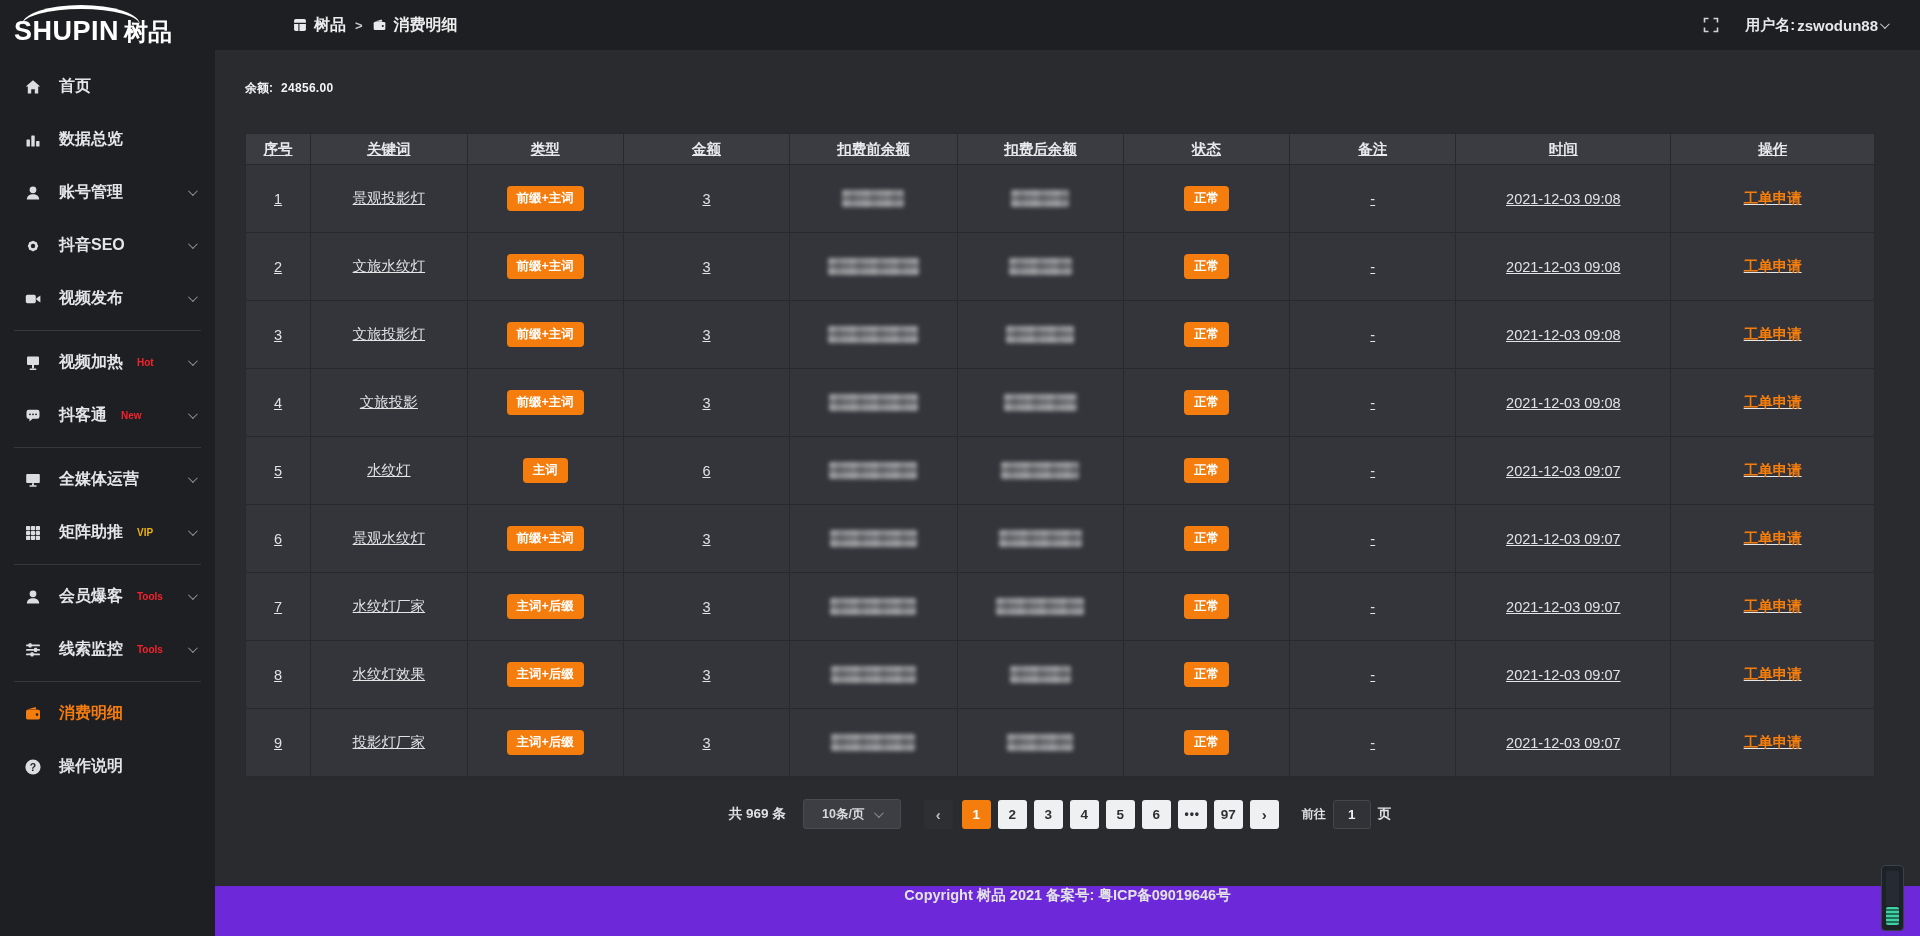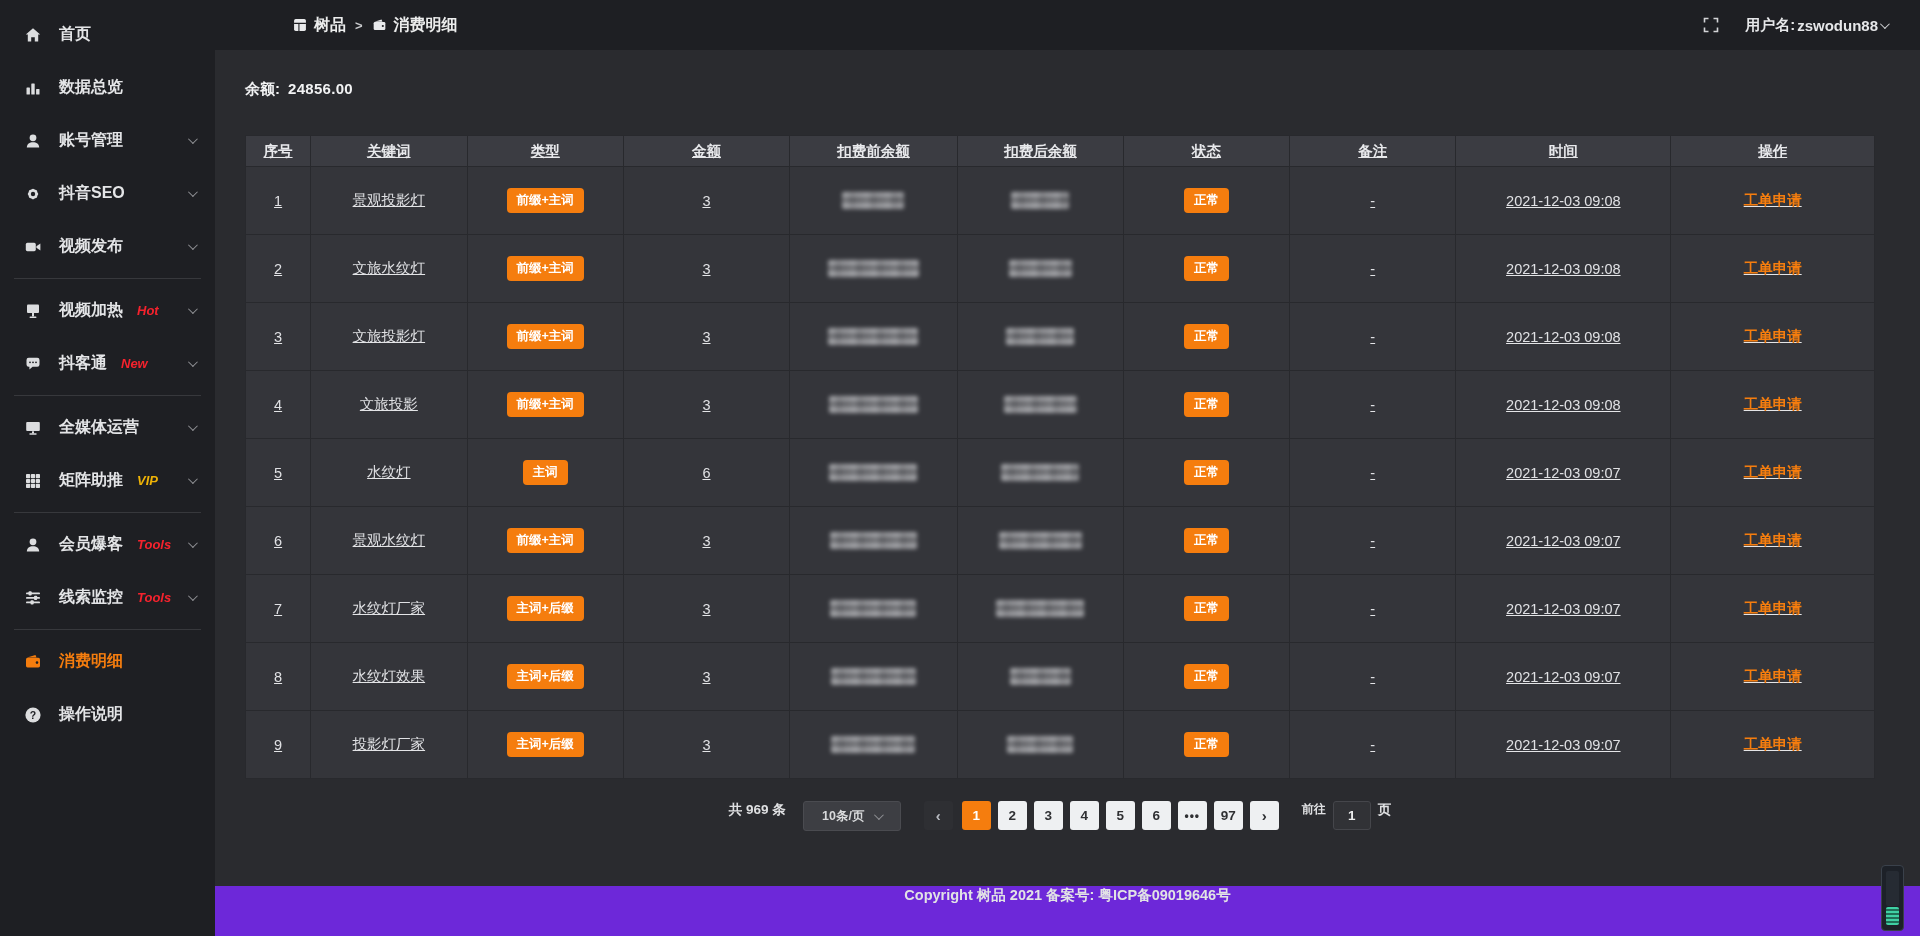--- a/index.html
+++ b/index.html
@@ -13,60 +13,60 @@
   .logo-arc { position:absolute; top:5px; left:22px; width:118px; height:20px;
               border-top:4px solid #ffffff; border-radius:50% 50% 0 0 / 100% 100% 0 0; }
   .logo-latin { font-size:27px; font-weight:800; letter-spacing:.5px; color:#fff; font-stretch:condensed; }
   .logo-cn { font-size:24px; font-weight:800; color:#fff; margin-left:5px; }
   .menu { padding-top:8px; }
   .menu-item { height:53px; display:flex; align-items:center; padding:0 20px 0 24px;
                font-size:16px; font-weight:700; color:#e4e5e7; cursor:pointer; }
   .menu-item .mi-icon { width:20px; height:18px; margin-right:15px; display:flex; align-items:center; color:#dcdddf; flex:0 0 20px; }
   .menu-item .mi-icon svg { width:18px; height:18px; fill:currentColor; }
   .menu-item.active, .menu-item.active .mi-icon { color:#f57d0e; }
-  .badge-tag { font-style:italic; font-weight:700; font-size:13px; margin-left:14px; }
+  .badge-tag { font-weight:700; font-size:10px; margin-left:14px; }
   .tag-red  { color:#f5222d; }
   .tag-gold { color:#efb306; }
   .chev { display:inline-block; width:7px; height:7px; border-right:1.6px solid #8f9094;
           border-bottom:1.6px solid #8f9094; transform:rotate(45deg) translateY(-2px); }
   .menu-item .chev { margin-left:auto; }
   .menu-divider { height:1px; background:#37383c; margin:5px 14px; }
 
   
   .topbar { position:absolute; left:215px; top:0; right:0; height:50px; background:#1e1f23;
             display:flex; align-items:center; justify-content:space-between; padding:0 33px 0 78px; }
   .breadcrumb { display:flex; align-items:center; gap:9px; font-size:16px; font-weight:700; color:#eceded; }
   .crumb { display:flex; align-items:center; gap:7px; cursor:pointer; }
   .crumb-sep { color:#c9cacd; font-size:13px; font-weight:700; }
   .user-area { display:flex; align-items:center; gap:26px; }
   .fs-icon { display:flex; cursor:pointer; }
   .user-name { font-size:15px; color:#e6e7e9; display:flex; align-items:center; gap:2px; cursor:pointer; font-weight:600; }
   .user-name .chev { border-color:#cfd0d3; }
 
   
   .main { position:absolute; left:215px; top:50px; right:0; bottom:50px; padding:30px 45px 0 30px; }
-  .balance { font-size:15px; font-weight:700; color:#f2f3f4; }
+  .balance { font-size:12px; font-weight:700; color:#f2f3f4; }
   .balance .bal-value { margin-left:8px; letter-spacing:.3px; }
 
   .data-table { width:100%; border-collapse:collapse; table-layout:fixed; margin-top:36px;text-decoration:underline; }
   .data-table th, .data-table td { border:1px solid #28292d; text-align:center; vertical-align:middle;
       font-size:14.5px; color:#e0e1e4; overflow:hidden; white-space:nowrap; }
   .data-table th { background:#3b3c42; height:31px; font-weight:700; color:#e8e9ec; }
   .data-table td { background:#34353a; height:68px; font-weight:500; }
   .badge { display:inline-block; background:#f57d0e; color:#fff; font-size:12.5px; font-weight:700;
            padding:6px 10px; border-radius:4px; line-height:1; }
   .censor { display:inline-block; height:17px; border-radius:2px; vertical-align:middle; opacity:.85;
             background:
               repeating-linear-gradient(90deg,#9b9ca1 0 7px,#7d7e83 7px 14px,#8e8f94 14px 21px),
               repeating-linear-gradient(0deg,rgba(255,255,255,.25) 0 6px,rgba(0,0,0,.2) 6px 12px);
             background-blend-mode:overlay; filter:blur(2.1px); }
   .action-link { color:#f57d0e; font-weight:700; cursor:pointer; text-decoration:none; }
 
   
-  .pagination { margin-top:22px; display:flex; justify-content:center; gap:7px; }
+  .pagination { margin-top:22px; display:flex; align-items:center; justify-content:center; gap:7px; }
   .pg-total { font-size:13.5px; color:#dfe0e2; font-weight:600; margin-right:10px; }
   .pg-size { width:98px; height:30px; background:#3d3e43; border:1px solid #4a4b50; border-radius:3px;
              display:flex; align-items:center; justify-content:center; gap:10px; font-size:12.5px;
              color:#d8d9db; cursor:pointer; margin-right:16px; font-weight:600; }
   .page-btn { min-width:29px; height:29px; border:none; border-radius:3px; background:#eef0f2;
               color:#2f3033; font-size:13.5px; font-weight:700; cursor:pointer;
               font-family:"Liberation Sans","DejaVu Sans",sans-serif; }
   .page-btn.active { background:#f57d0e; color:#fff; }
   .page-btn.prev { background:#2e2f33; color:#b9bcc2; font-size:15px; margin-right:2px; }
   .page-btn.next { font-size:15px; }
@@ -85,20 +85,24 @@
   .mini-widget { position:absolute; right:16px; bottom:5px; width:23px; height:66px; z-index:5;
                  background:#1d2128; border:1px solid #3a414b; border-radius:4px; cursor:pointer; }
   .mini-widget .mw-track { position:absolute; left:4px; right:4px; top:5px; bottom:24px; background:#262b33; border-radius:2px; }
   .mini-widget .mw-thumb { position:absolute; left:4px; right:4px; bottom:5px; height:18px; border-radius:2px;
                  background:repeating-linear-gradient(0deg,#3fd0a4 0 2px,#1f6e57 2px 4px); }
 </style>
 </head>
 <body>
 
 <aside class="sidebar">
+  <div class="logo">
+    <div class="logo-arc"></div>
+    <span class="logo-latin">SHUPIN</span><span class="logo-cn">树品</span>
+  </div>
   <nav class="menu">
 
     <div class="menu-item">
       <span class="mi-icon">
           <svg viewBox="0 0 18 18">
             <path d="M9 2.2 L16.2 8.4 H14.2 V15.5 H10.8 V11.2 H7.2 V15.5 H3.8 V8.4 H1.8 Z"></path>
           </svg>
         </span>
       <span>首页</span>
     </div>

